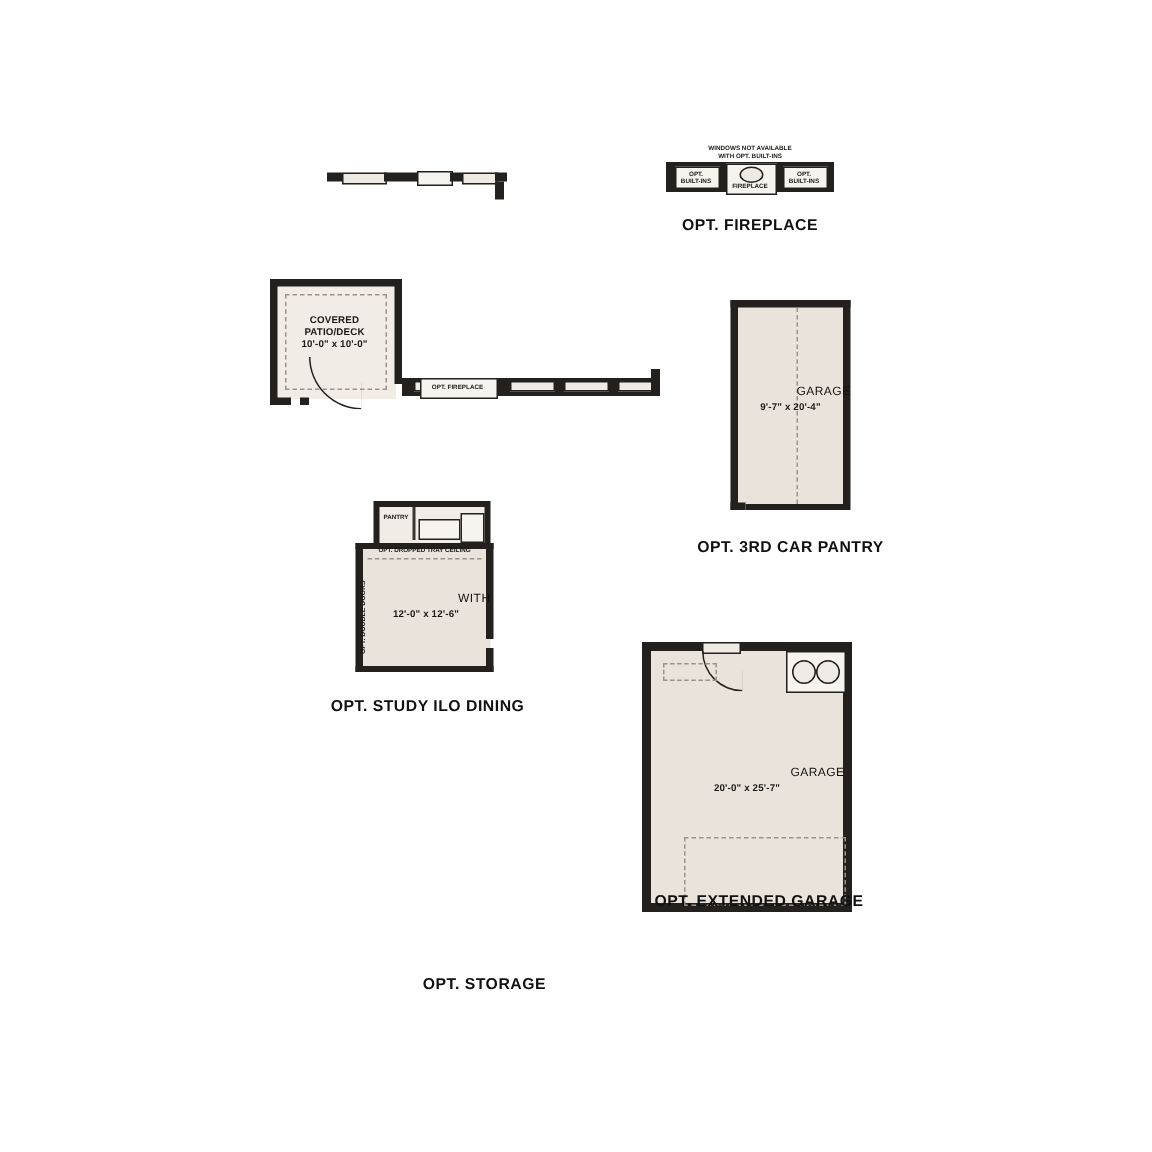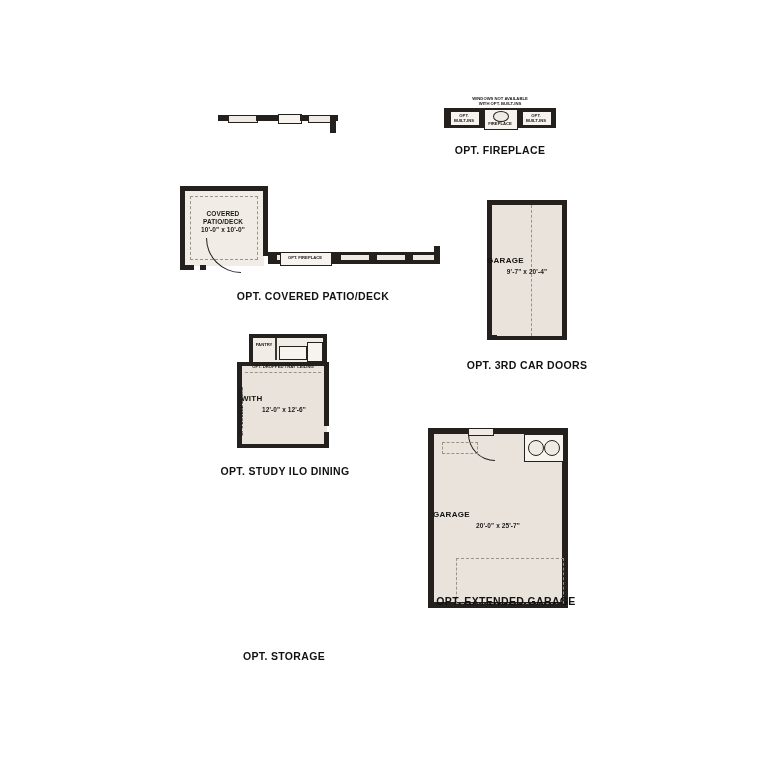--- a/index.html
+++ b/index.html
@@ -75,22 +75,22 @@
     font-weight: bold;
     text-align: center;
     line-height: 7.5px;
     color: #1b1916;
     letter-spacing: 0.1px;
     white-space: pre-line;
   }
   .lbl-room {
     position: absolute;
     font-size: 8px;
-    font-weight: bold;
-    text-align: left;
+    font-weight: normal;
+    text-align: right;
     line-height: 10px;
     color: #14120f;
     letter-spacing: 0.3px;
     white-space: pre-line;
   }
   .lbl-tiny {
     position: absolute;
     font-size: 4.2px;
     font-weight: bold;
     text-align: center;
@@ -185,34 +185,33 @@
 
     <div class="wall" style="left:88px; top:66px; width:172px; height:12px;"></div>
     <div class="win" style="left:96px; top:68px; width:28px; height:5px;"></div>
     <div class="fp-box" style="left:100px; top:66px; width:50px; height:12px;"></div>
     <div class="lbl-tiny" style="left:100px; top:69px; width:50px;">OPT. FIREPLACE</div>
     <div class="win" style="left:160px; top:68px; width:28px; height:5px;"></div>
     <div class="win" style="left:196px; top:68px; width:28px; height:5px;"></div>
     <div class="win" style="left:232px; top:68px; width:22px; height:5px;"></div>
     <div class="wall" style="left:254px; top:60px; width:6px; height:18px;"></div>
   </div>
-  <div class="caption" style="left:213px; top:290px; width:200px;">OPT. COVERED PATIO/DECK</div>
 
   <div class="opt" style="left:487px; top:200px; width:80px; height:140px;">
     <div class="floor" style="left:4px; top:4px; width:72px; height:132px;"></div>
     <div class="wall" style="left:0px; top:0px; width:5px; height:140px;"></div>
     <div class="wall" style="left:0px; top:0px; width:80px; height:5px;"></div>
     <div class="wall" style="left:75px; top:0px; width:5px; height:140px;"></div>
     <div class="wall" style="left:0px; top:135px; width:10px; height:5px;"></div>
     <div class="wall" style="left:10px; top:136px; width:66px; height:4px;"></div>
     <div class="dash-v" style="left:44px; top:5px; height:131px;"></div>
     <div class="lbl-room" style="left:0px; top:56px; width:80px;">GARAGE</div>
     <div class="lbl" style="left:0px; top:68px; width:80px;">9'-7" x 20'-4"</div>
   </div>
-  <div class="caption" style="left:447px; top:359px; width:160px;">OPT. 3RD CAR DOORS</div>
+  <div class="caption" style="left:447px; top:359px; width:160px;">OPT. 3RD CAR PANTRY</div>
 
   <div class="opt" style="left:235px; top:332px; width:100px; height:120px;">
 
     <div class="floor-light" style="left:16px; top:4px; width:72px; height:26px;"></div>
     <div class="wall" style="left:16px; top:2px; width:74px; height:4px;"></div>
     <div class="wall" style="left:14px; top:2px; width:4px; height:28px;"></div>
     <div class="wall-thin" style="left:40px; top:6px; width:2px; height:22px;"></div>
     <div class="lbl-tiny" style="left:16px; top:10px; width:26px;">PANTRY</div>
     <div class="fp-box" style="left:44px; top:14px; width:26px; height:12px;"></div>
     <div class="fp-box" style="left:72px; top:10px; width:14px; height:18px;"></div>
@@ -225,21 +224,21 @@
     <div class="wall" style="left:89px; top:100px; width:5px; height:16px;"></div>
     <div class="wall" style="left:2px; top:112px; width:92px; height:4px;"></div>
     <div class="dash-h" style="left:10px; top:40px; width:76px;"></div>
     <div class="lbl-tiny" style="left:10px; top:32px; width:76px;">OPT. DROPPED TRAY CEILING</div>
     <div class="lbl-room" style="left:6px; top:62px; width:86px;">WITH</div>
     <div class="lbl" style="left:6px; top:74px; width:86px;">12'-0" x 12'-6"</div>
     <div class="lbl-vert" style="left:4px; top:104px;">OPT. DOUBLE DOORS</div>
   </div>
   <div class="caption" style="left:205px; top:465px; width:160px;">OPT. STUDY ILO DINING</div>
 
-  <div class="caption" style="left:204px; top:650px; width:160px;">OPT. STORAGE</div>
+  <div class="caption" style="left:204px; top:650px; width:160px;text-align:right;">OPT. STORAGE</div>
 
   <div class="opt" style="left:428px; top:428px; width:140px; height:180px;">
     <div class="floor" style="left:5px; top:5px; width:130px; height:170px;"></div>
     <div class="wall" style="left:0px; top:0px; width:6px; height:180px;"></div>
     <div class="wall" style="left:0px; top:0px; width:40px; height:6px;"></div>
     <div class="wall" style="left:64px; top:0px; width:76px; height:6px;"></div>
     <div class="wall" style="left:134px; top:0px; width:6px; height:180px;"></div>
     <div class="wall" style="left:0px; top:174px; width:140px; height:6px;"></div>
 
     <div class="win" style="left:40px; top:0px; width:24px; height:6px;"></div>

